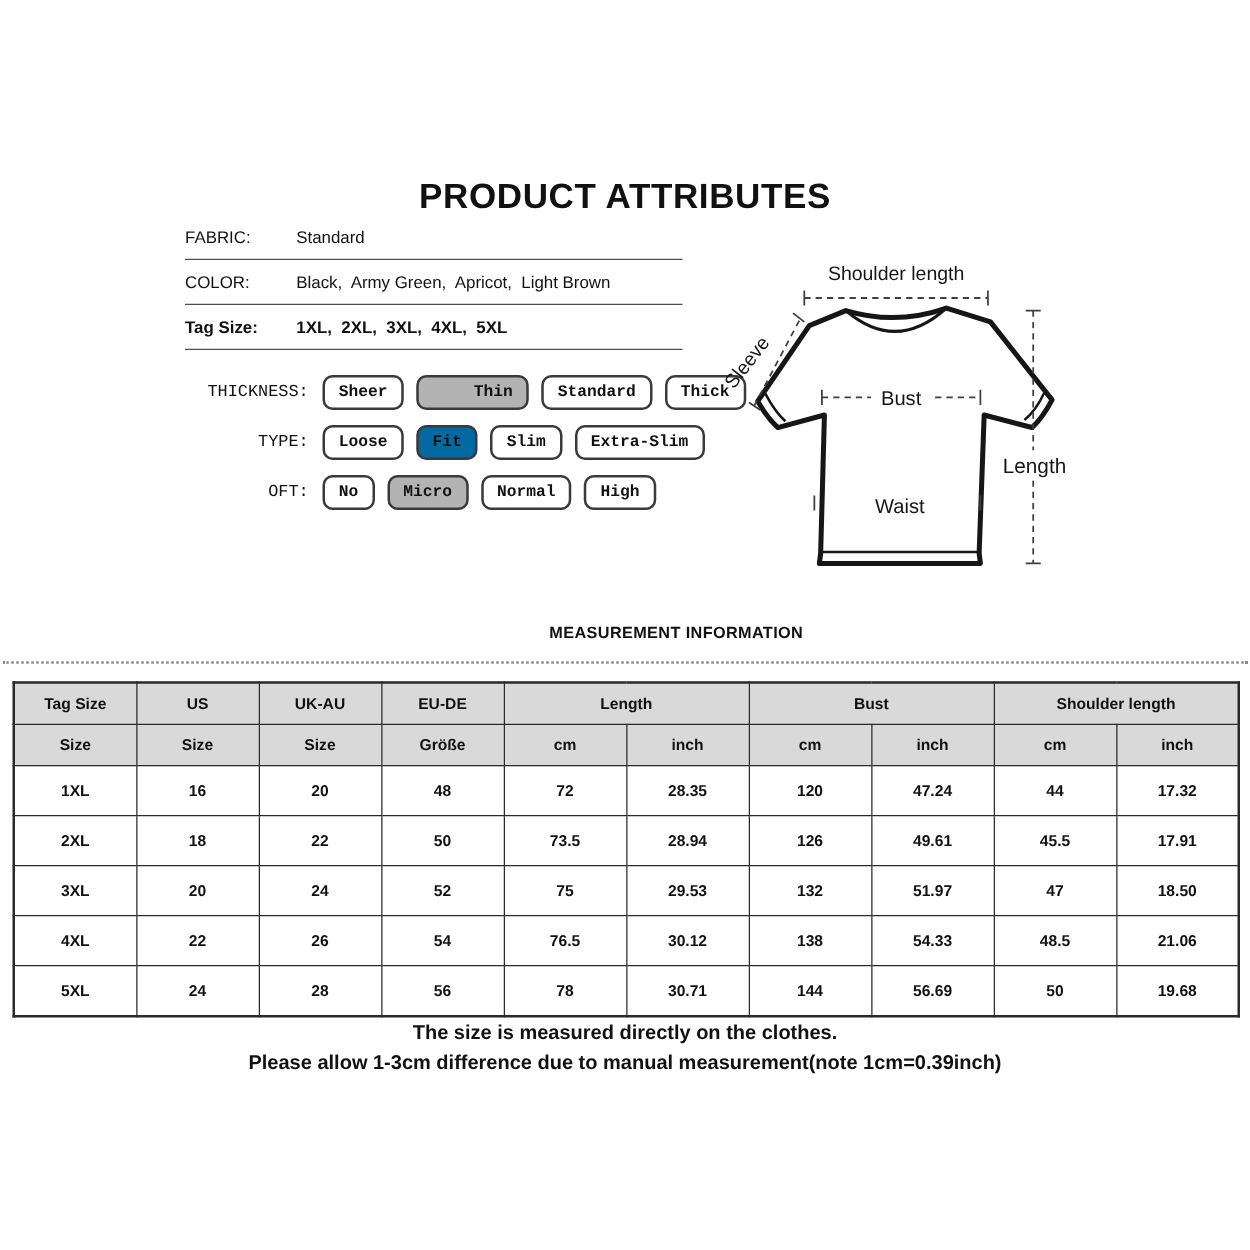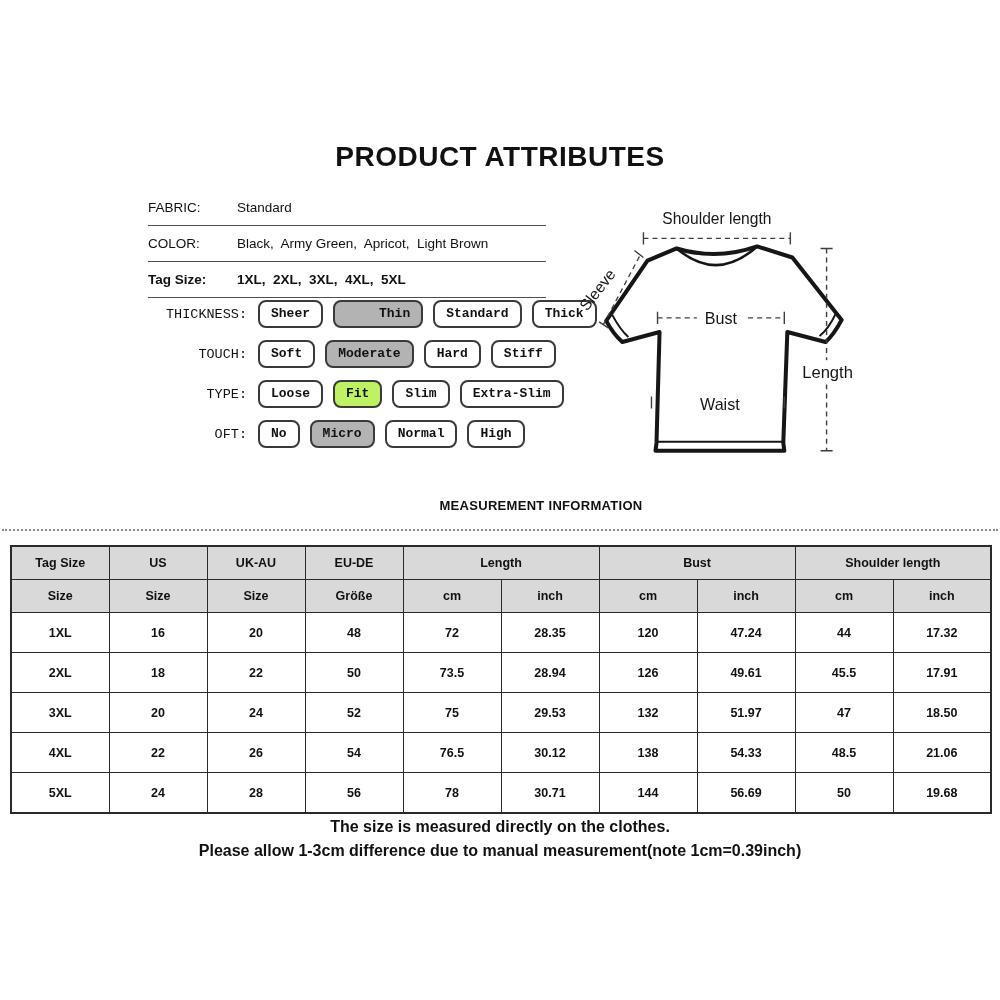--- a/index.html
+++ b/index.html
@@ -3,21 +3,21 @@
 <meta charset="utf-8">
 <style>
   html,body { margin:0; padding:0; background:#fff; }
   .page { position:relative; width:1000px; height:1000px; background:#fff;
           font-family:"Liberation Sans", sans-serif; color:#111; overflow:hidden; }
 
   .title { position:absolute; top:141px; left:0; width:1000px; text-align:center;
            font-size:28px; font-weight:bold; letter-spacing:0.5px; }
 
   
-  .attrs { position:absolute; left:148px; top:190px; width:398px; }
+  .attrs { position:absolute; left:148px; top:172px; width:398px; }
   .attr-row { display:flex; align-items:center; height:35px;
               border-bottom:1px solid #4f4f4f; font-size:13.5px; }
   .attr-label { width:89px; flex:none; }
   .attr-value { white-space:pre; }
   .attr-row.bold { font-weight:bold; }
 
   
   .opts { position:absolute; left:150px; top:294px;font-family:Liberation Mono, monospace; }
   .opt-row { display:flex; align-items:center; height:40px; }
   .opt-label { width:97px; flex:none; text-align:right; margin-right:11px; font-size:13.5px; }
@@ -70,30 +70,23 @@
 
   <div class="opts">
     <div class="opt-row">
       <span class="opt-label">THICKNESS:</span>
       <button class="opt-btn">Sheer</button>
       <button class="opt-btn sel" style="background: rgb(179, 179, 179); padding-left: 44px;">Thin</button>
       <button class="opt-btn">Standard</button>
       <button class="opt-btn">Thick</button>
     </div>
     <div class="opt-row">
-      <span class="opt-label">TOUCH:</span>
-      <button class="opt-btn">Soft</button>
-      <button class="opt-btn sel" style="background: rgb(179, 179, 179);">Moderate</button>
-      <button class="opt-btn">Hard</button>
-      <button class="opt-btn">Stiff</button>
-    </div>
-    <div class="opt-row">
       <span class="opt-label">TYPE:</span>
       <button class="opt-btn">Loose</button>
-      <button class="opt-btn sel" style="background: #bef264;">Fit</button>
+      <button class="opt-btn sel" style="background: #0369a1;">Fit</button>
       <button class="opt-btn">Slim</button>
       <button class="opt-btn">Extra-Slim</button>
     </div>
     <div class="opt-row">
       <span class="opt-label">OFT:</span>
       <button class="opt-btn">No</button>
       <button class="opt-btn sel" style="background: rgb(179, 179, 179);">Micro</button>
       <button class="opt-btn">Normal</button>
       <button class="opt-btn">High</button>
     </div>

